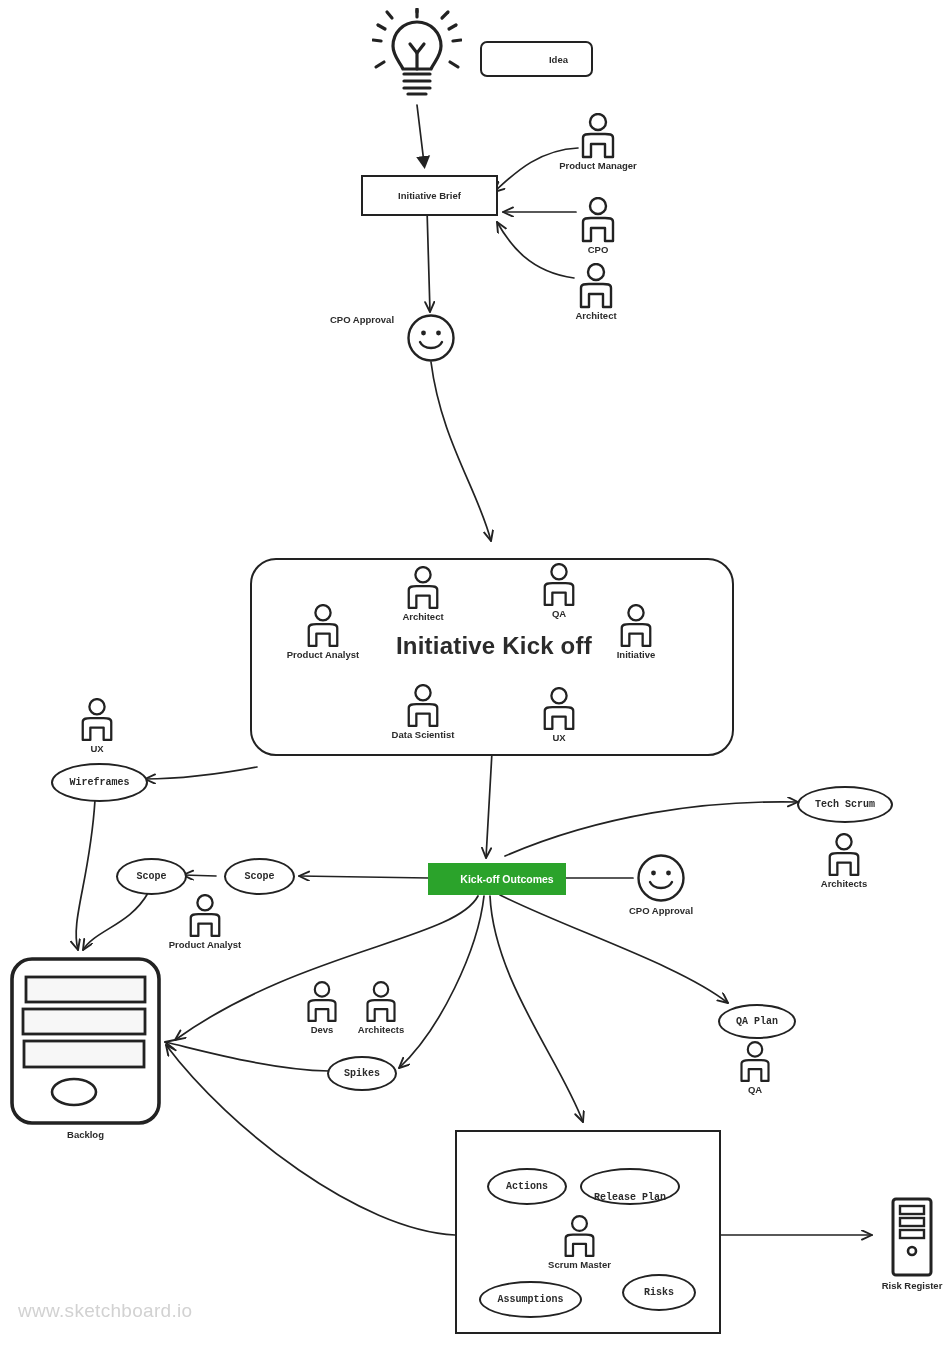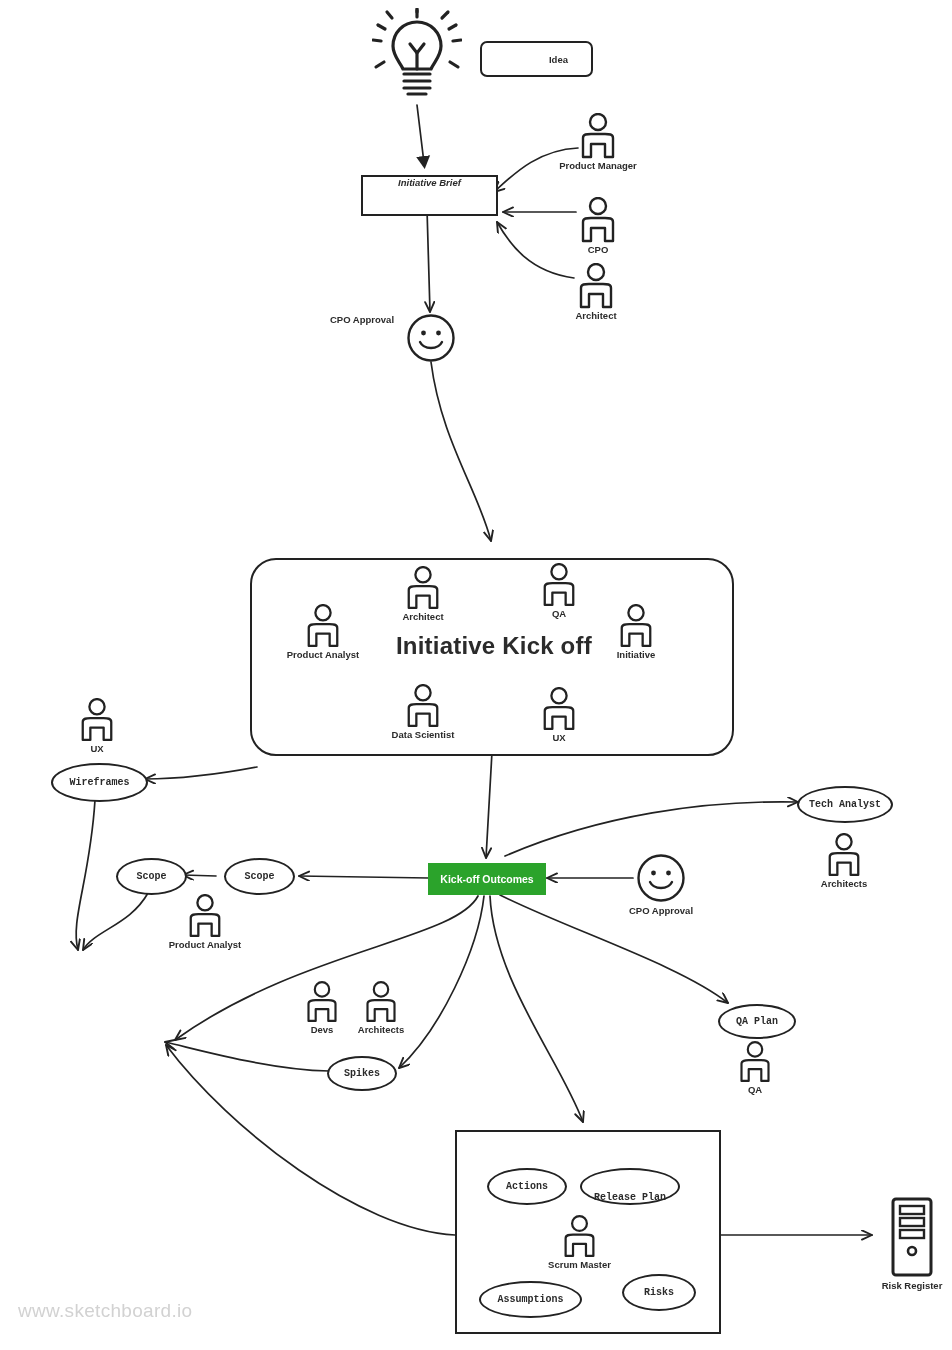--- a/index.html
+++ b/index.html
@@ -34,23 +34,22 @@
     letter-spacing: 0.2px;
   }
   .lbl-sm { font-size: 9.5px; }
   .lbl-lg { font-size: 24px; }
   
   .rect-box {
     position: absolute;
     border: 2.2px solid #222;
     background: #fff;
     display: flex;
-    align-items: flex-start;
+    align-items: center;
     justify-content: center;
-    font-style: italic;
   }
   .rounded-box {
     position: absolute;
     border: 2.6px solid #222;
     border-radius: 26px;
     background: #fff;
   }
   .small-rounded {
     position: absolute;
     border: 2.2px solid #222;
@@ -58,20 +57,21 @@
     background: #fff;
     display: flex;
     align-items: center;
     justify-content: center;
   }
   .green-box {
     position: absolute;
     display: flex;
     align-items: center;
     justify-content: center;
+    padding-left: 20px;
   }
   .green-box span {
     color: #ffffff;
     font-weight: bold;
     font-size: 10.5px;
     font-family: "Liberation Sans", sans-serif;
   }
   .ellipse {
     position: absolute;
     border: 2.4px solid #222;
@@ -325,21 +325,21 @@
       <path d="M5,44 L5,25 C5,21 9,21 13,21 L27,21 C31,21 35,21 35,25 L35,44 L27,44 L27,31 L13,31 L13,44 Z" fill="none" stroke="#222" stroke-width="2.4" stroke-linejoin="round"></path>
     </svg>
     <span class="caption">UX</span>
   </div>
 
   <div class="ellipse" style="left:51px; top:763px; width:93px; height:35px;">
     <span>Wireframes</span>
   </div>
 
   <div class="ellipse" style="left:797px; top:786px; width:92px; height:33px;">
-    <span>Tech Analyst</span>
+    <span>Tech Scrum</span>
   </div>
   <div class="actor" style="left:825px; top:833px; width:38px; height:44px;">
     <svg width="38" height="44" viewBox="0 0 40 46">
       <circle cx="20" cy="9" r="8" fill="none" stroke="#222" stroke-width="2.4"></circle>
       <path d="M5,44 L5,25 C5,21 9,21 13,21 L27,21 C31,21 35,21 35,25 L35,44 L27,44 L27,31 L13,31 L13,44 Z" fill="none" stroke="#222" stroke-width="2.4" stroke-linejoin="round"></path>
     </svg>
     <span class="caption">Architects</span>
   </div>
 
   <div class="ellipse" style="left:116px; top:858px; width:67px; height:33px;">
@@ -388,20 +388,30 @@
     <svg width="36" height="42" viewBox="0 0 40 46">
       <circle cx="20" cy="9" r="8" fill="none" stroke="#222" stroke-width="2.4"></circle>
       <path d="M5,44 L5,25 C5,21 9,21 13,21 L27,21 C31,21 35,21 35,25 L35,44 L27,44 L27,31 L13,31 L13,44 Z" fill="none" stroke="#222" stroke-width="2.4" stroke-linejoin="round"></path>
     </svg>
     <span class="caption">Architects</span>
   </div>
   <div class="ellipse" style="left:327px; top:1056px; width:66px; height:31px;">
     <span>Spikes</span>
   </div>
 
+  <div class="icon-wrap" style="left:8px; top:955px; width:155px; height:172px;">
+    <svg width="155" height="172" viewBox="0 0 155 172">
+      <rect x="4" y="4" width="147" height="164" rx="20" ry="20" fill="#fff" stroke="#222" stroke-width="3.6"></rect>
+      <rect x="18" y="22" width="119" height="25" fill="#f7f7f7" stroke="#222" stroke-width="2.8"></rect>
+      <rect x="15" y="54" width="122" height="25" fill="#f7f7f7" stroke="#222" stroke-width="2.8"></rect>
+      <rect x="16" y="86" width="120" height="26" fill="#f7f7f7" stroke="#222" stroke-width="2.8"></rect>
+      <ellipse cx="66" cy="137" rx="22" ry="13" fill="#fff" stroke="#222" stroke-width="2.6"></ellipse>
+    </svg>
+    <span class="caption">Backlog</span>
+  </div>
 
   <div class="rect-box" style="left:455px; top:1130px; width:262px; height:200px; background:#fff;"></div>
 
   <div class="ellipse" style="left:487px; top:1168px; width:76px; height:33px;">
     <span>Actions</span>
   </div>
   <div class="ellipse" style="left:580px; top:1168px; width:96px; height:33px;align-items:flex-end;">
     <span>Release Plan</span>
   </div>
   <div class="actor" style="left:561px; top:1215px; width:37px; height:43px;">

